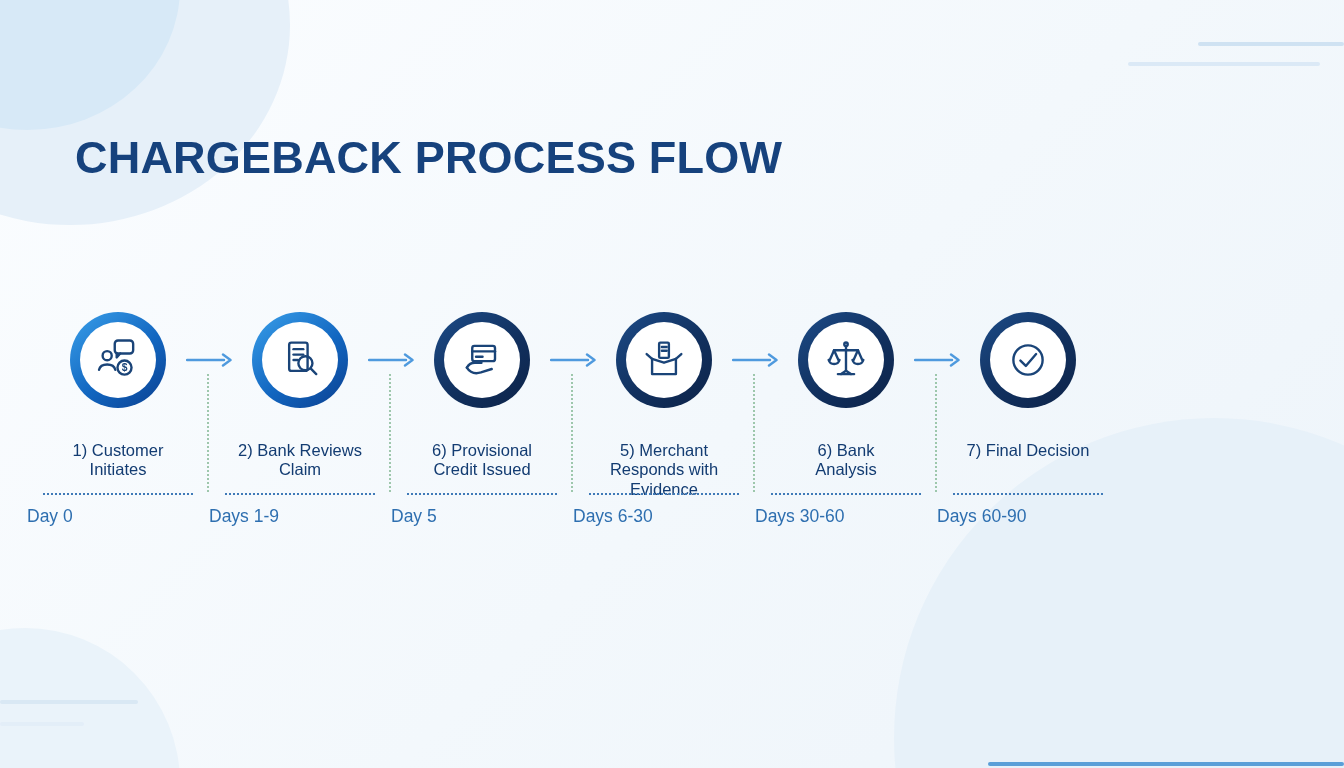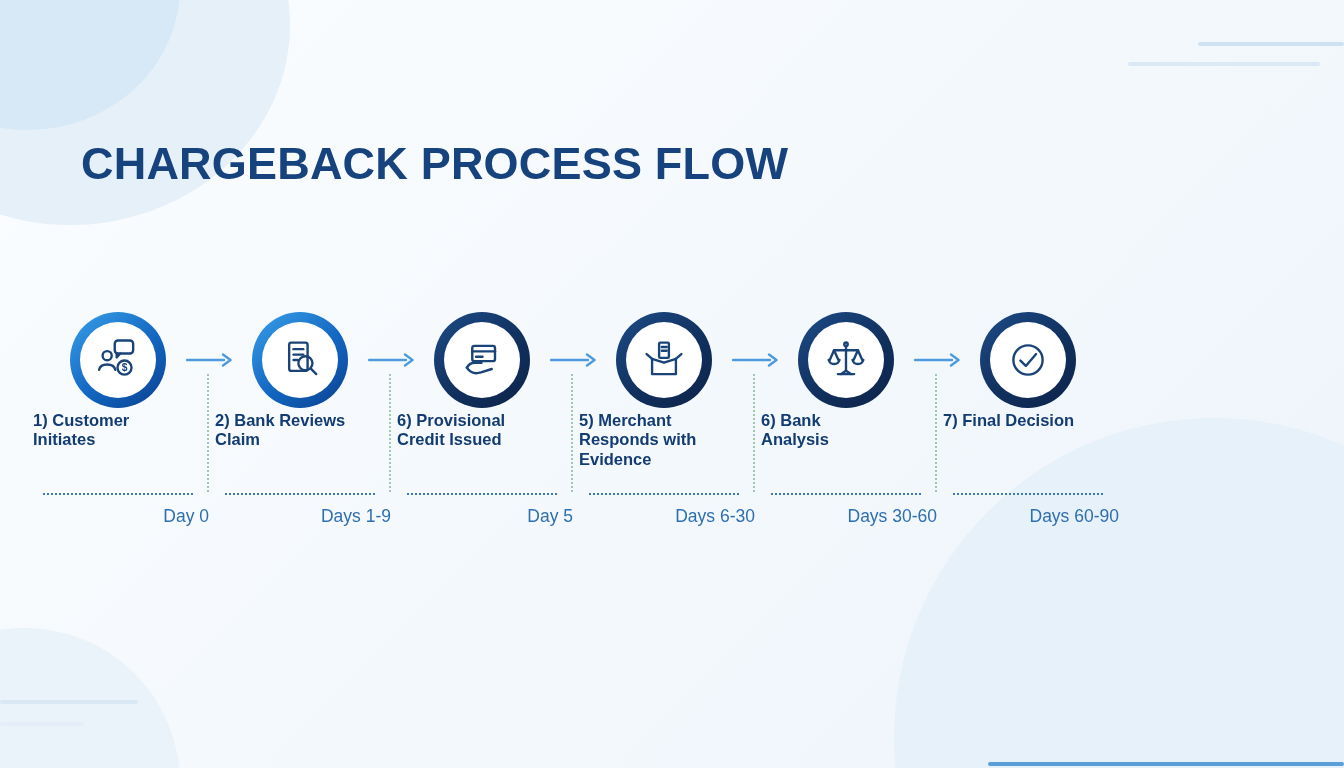--- a/index.html
+++ b/index.html
@@ -15,39 +15,39 @@
   .blob-bl{left:-130px;bottom:-170px;width:310px;height:310px;background:#eaf3fa;}
 
   
   .deco-line{position:absolute;height:4px;border-radius:2px;}
   .l-tr1{top:42px;left:1198px;width:146px;background:#cfe2f2;}
   .l-tr2{top:62px;left:1128px;width:192px;background:#dbe9f6;}
   .l-bl1{top:700px;left:0;width:138px;background:#d9e8f4;}
   .l-bl2{top:722px;left:0;width:84px;background:#e3eef8;}
   .l-bb{top:762px;left:988px;width:356px;background:#5a9fd8;}
 
-  .title{position:absolute;left:71px;top:128px;margin:10px;
+  .title{position:absolute;left:71px;top:128px;margin:4px;
          font-size:45px;font-weight:700;color:#16427d;letter-spacing:.2px;}
 
   .flow{position:absolute;left:27px;top:312px;display:flex;}
   .step{position:relative;width:182px;height:240px;}
 
   .circle{position:absolute;left:43px;top:0;width:96px;height:96px;border-radius:50%;
           display:flex;align-items:center;justify-content:center;}
   .ring-bright{background:linear-gradient(140deg,#3aa0ea 0%,#1266c0 55%,#0b3f8f 100%);}
   .ring-dark{background:linear-gradient(140deg,#1d4c88 0%,#11305e 55%,#0d2348 100%);}
   .circle-inner{width:76px;height:76px;border-radius:50%;background:#ffffff;
           display:flex;align-items:center;justify-content:center;}
   svg.icon{width:52px;height:52px;stroke:#1a4478;fill:none;stroke-width:2.2;
           stroke-linecap:round;stroke-linejoin:round;}
 
-  .step-label{position:absolute;left:6px;top:99px;width:170px;text-align:left;
-          font-weight:700;font-size:16.5px;line-height:1.18;color:#133c72;white-space:pre-line;}
+  .step-label{position:absolute;left:6px;top:129px;width:170px;text-align:center;
+          font-weight:400;font-size:16.5px;line-height:1.18;color:#133c72;white-space:pre-line;}
   .sep{position:absolute;left:16px;top:181px;width:150px;border-top:2px dotted #3f7ab8;}
-  .step-day{position:absolute;left:0;top:194px;width:182px;text-align:right;
+  .step-day{position:absolute;left:0;top:194px;width:182px;text-align:left;
           font-size:17.5px;color:#2e6fb0;}
 
   .arrow{position:absolute;left:159px;top:40px;}
   .arrow line,.arrow path{stroke:#4f9ade;stroke-width:2.4;fill:none;
           stroke-linecap:round;stroke-linejoin:round;}
   .vline{position:absolute;left:180px;top:62px;height:118px;
           border-left:2px dotted #8fbf9f;opacity:.85;}
 </style>
 </head>
 <body>

